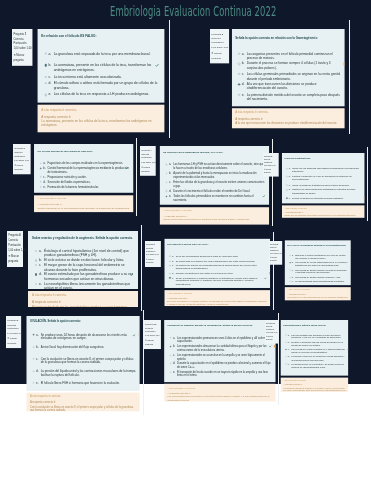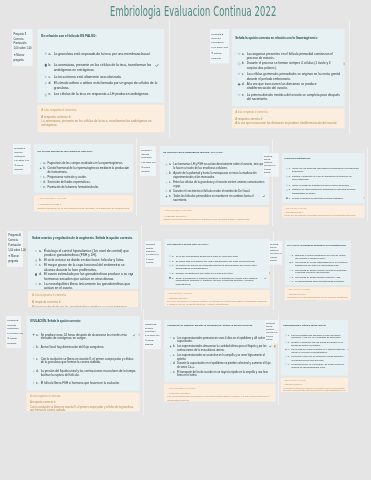--- a/index.html
+++ b/index.html
@@ -1,18 +1,18 @@
 <!DOCTYPE html>
 <html><head>
 <meta charset="utf-8">
 <title>Embriologia Evaluacion Continua 2022</title>
 <style>
 html,body{margin:0;padding:0;background:#fff;}
 body{width:371px;height:480px;overflow:hidden;font-family:"Liberation Sans",sans-serif;}
-.page{position:relative;width:371px;height:480px;background:#e5e5e5;}
+.page{position:relative;width:371px;height:384px;background:#0f172a;}
 .title{position:absolute;left:110px;top:3.6px;font-size:13.2px;color:#4b8c84;white-space:nowrap;
   font-family:"DejaVu Sans",sans-serif;font-weight:400;letter-spacing:.2px;
   transform:scaleX(0.633);transform-origin:0 0;}
 .panel{position:absolute;transform-origin:0 0;}
 .info{position:absolute;left:0;top:0;background:#eff5f6;box-sizing:border-box;
   padding:3.6px 0.6px 2px 1.4px;color:#2a3638;font-size:2.55px;line-height:4.9px;white-space:nowrap;}
 .info div{margin:0;}
 .flagic{font-size:2.6px;color:#55666a;margin-right:.5px;}
 .info .gap{height:1.1px;}
 .card{position:absolute;background:#e7f0f2;box-sizing:border-box;overflow:hidden;}

